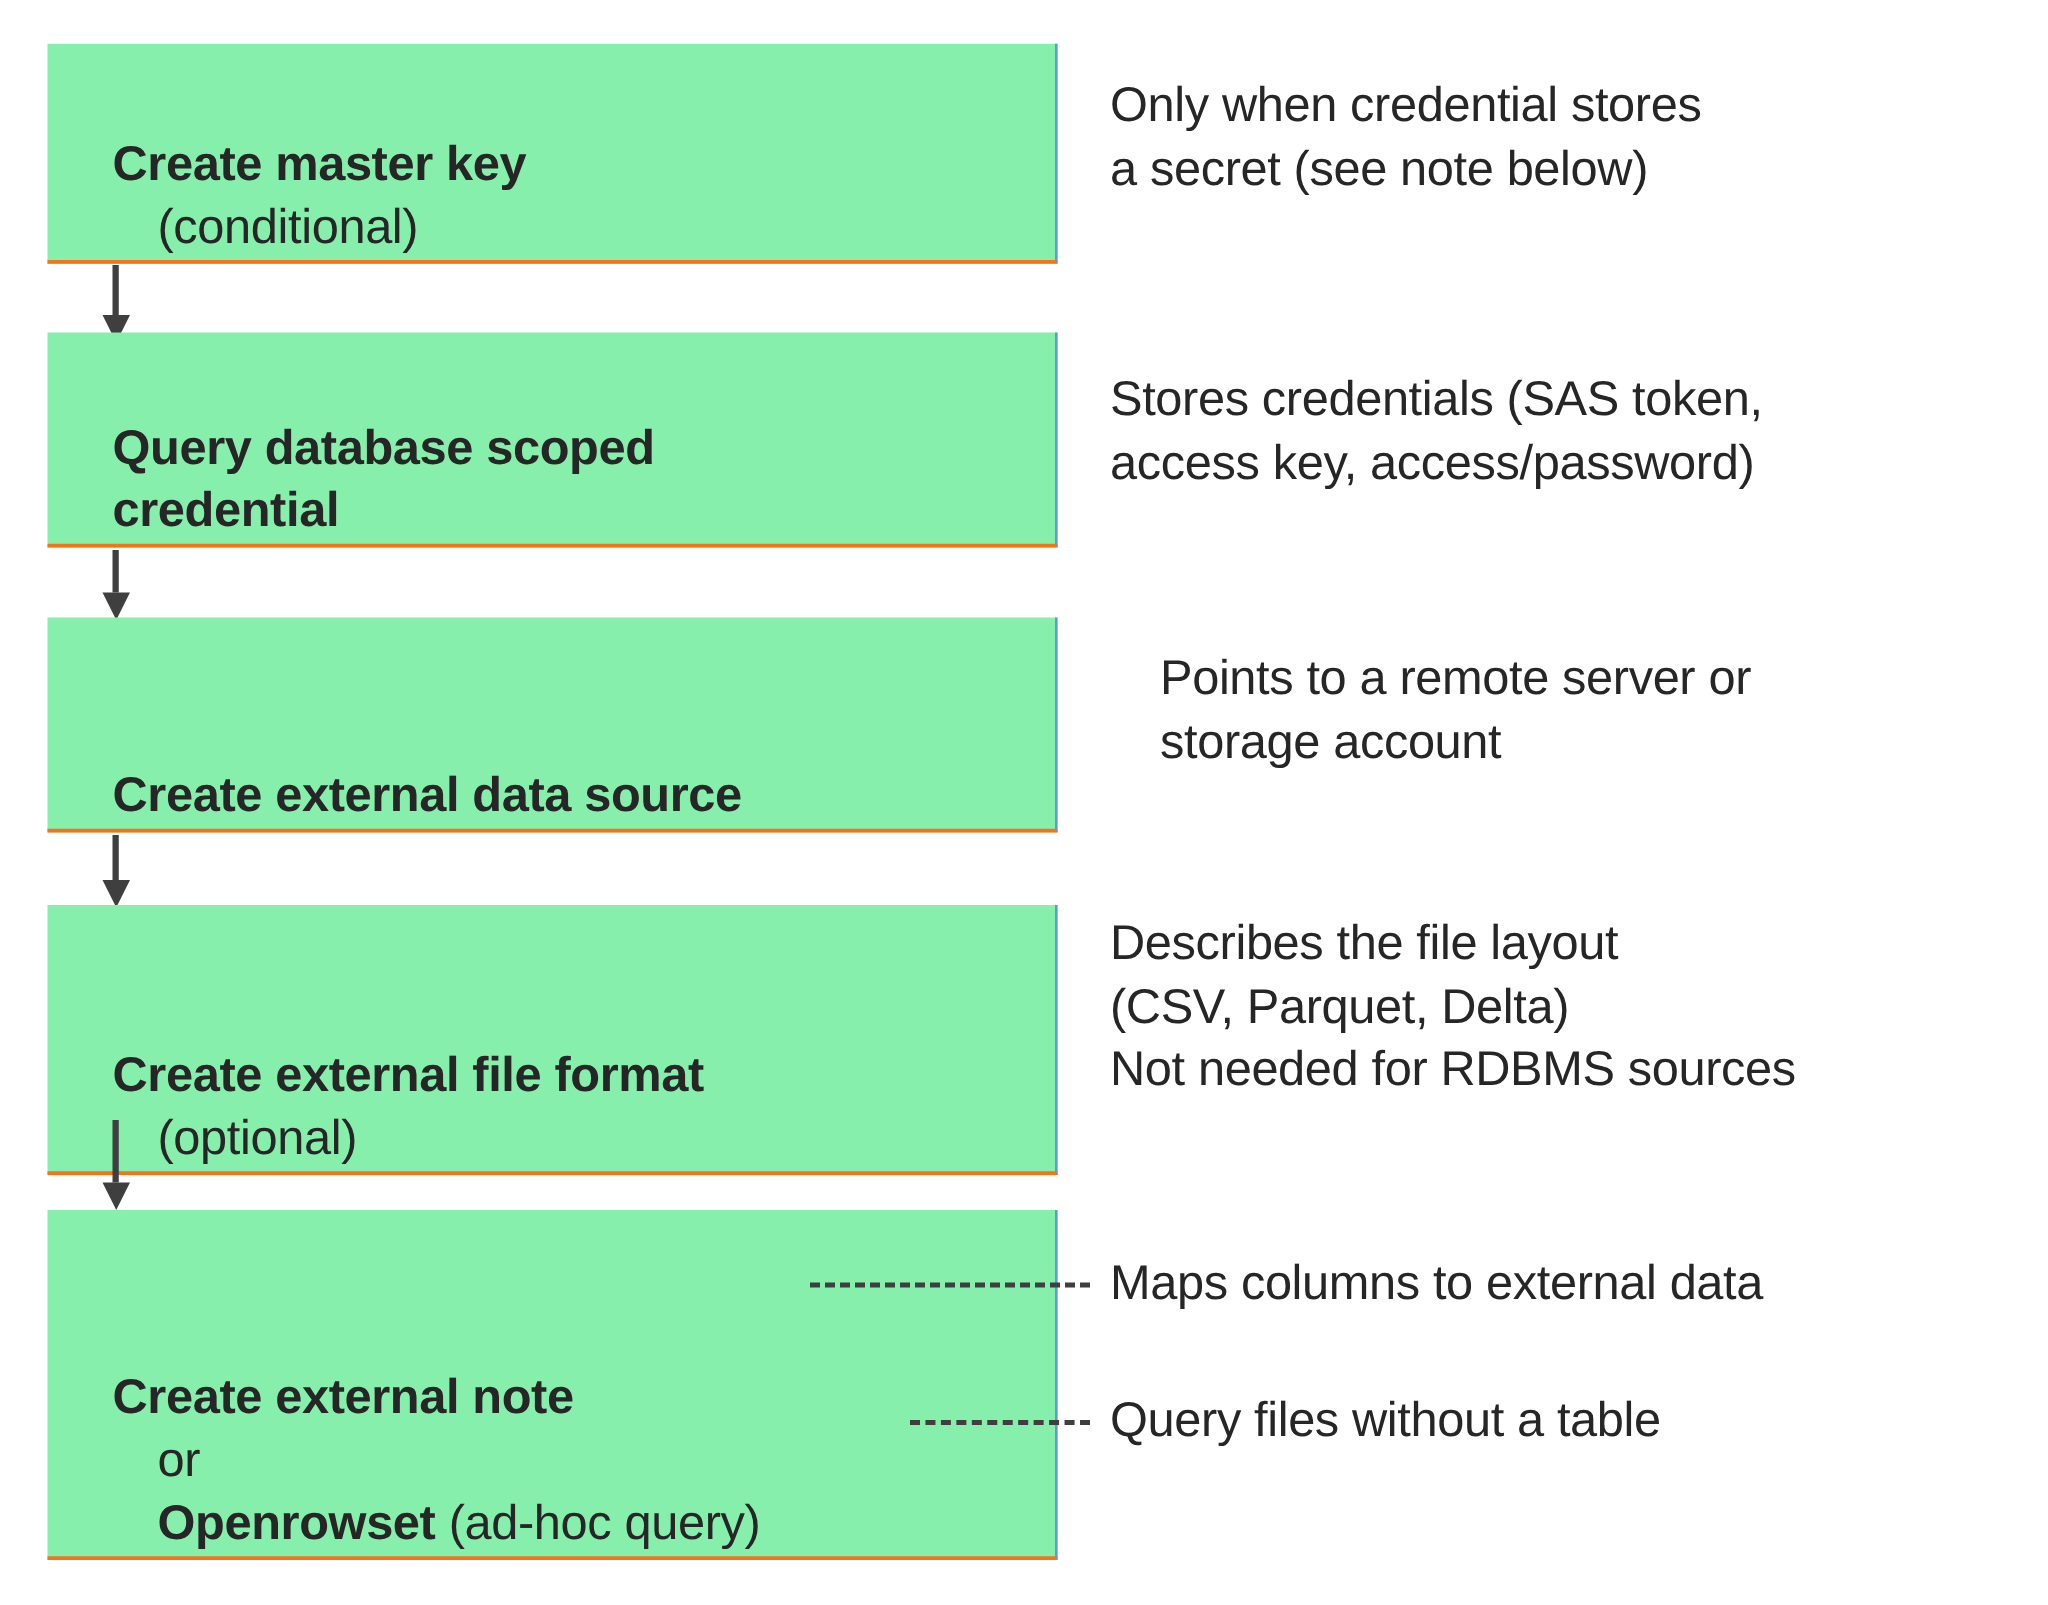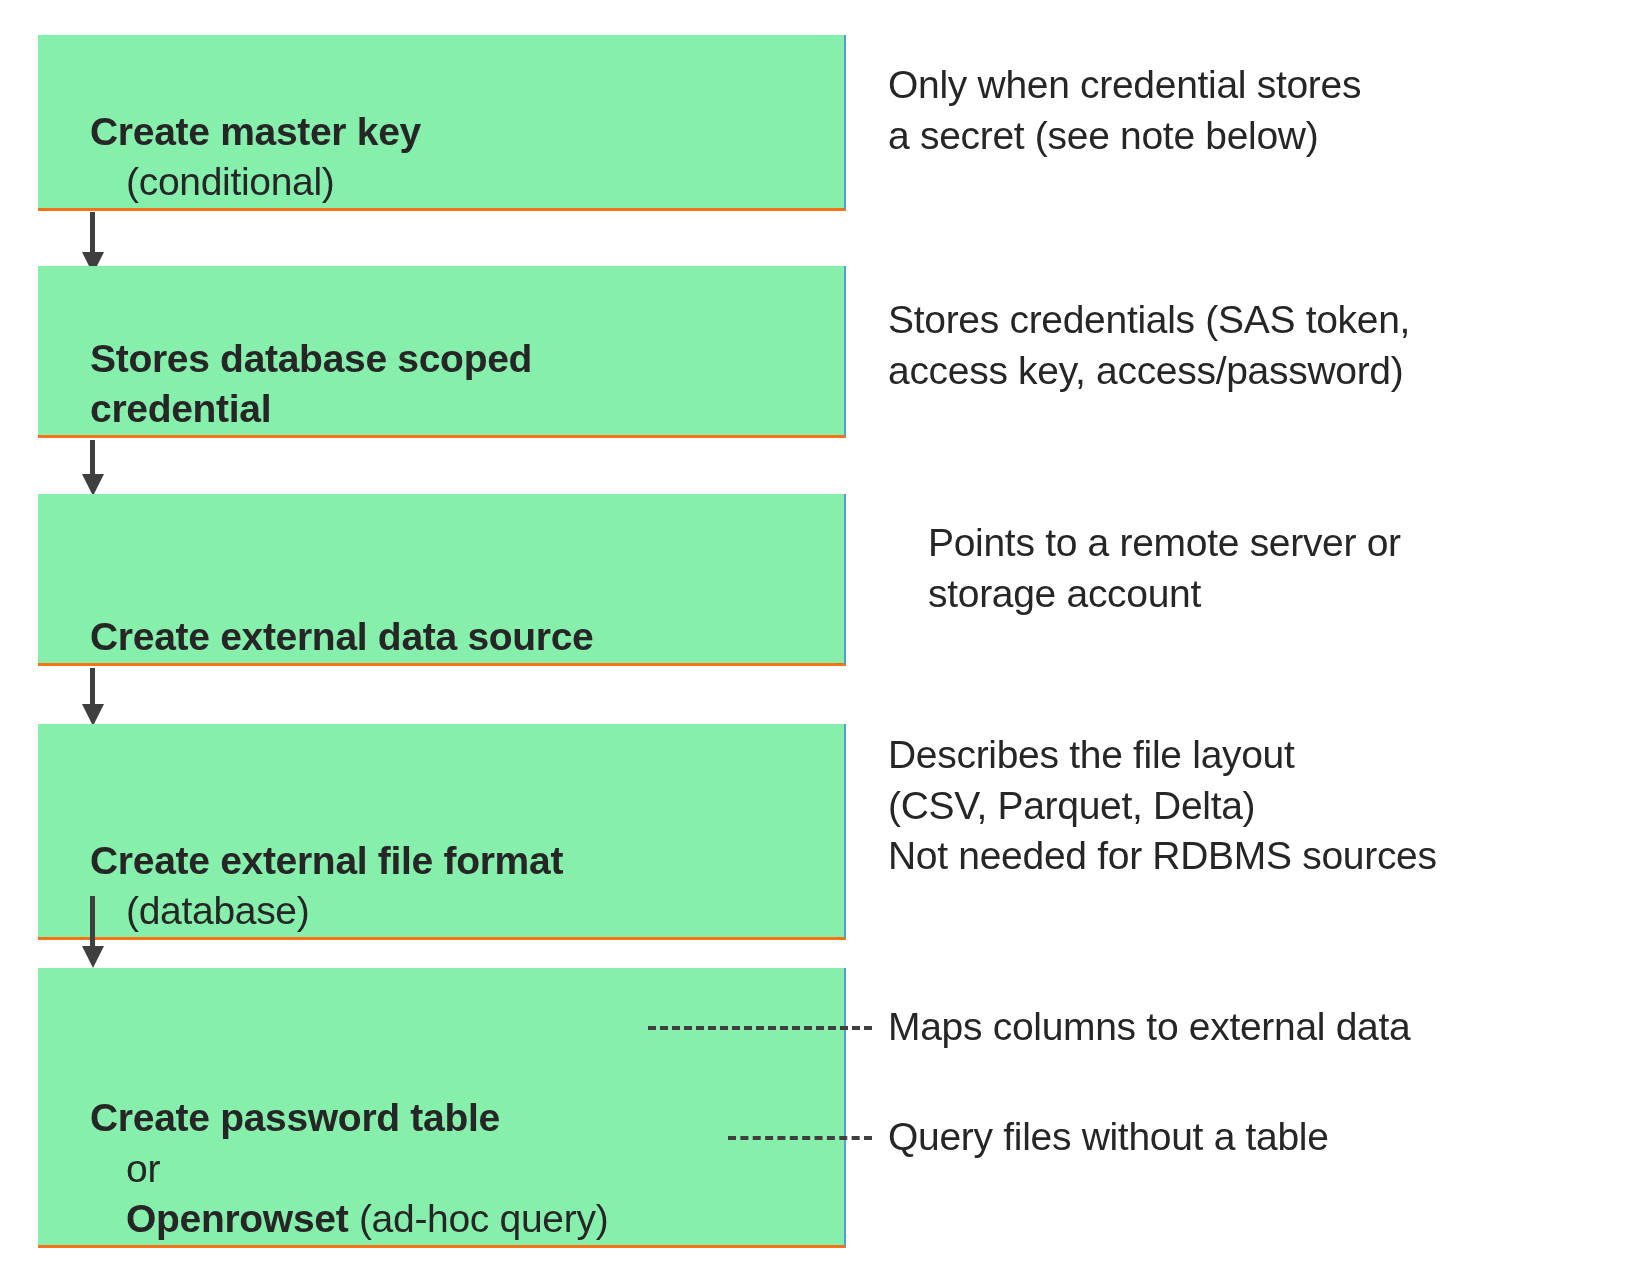--- a/index.html
+++ b/index.html
@@ -139,21 +139,21 @@
     <div>a secret (see note below)</div>
   </div>
 
   <div class="arrow" id="arrow-1">
     <div class="shaft"></div>
     <div class="head"></div>
   </div>
 
   <div class="step-box" id="box-2">
     <div class="lines">
-      <div class="step-line bold">Stores database scoped</div>
+      <div class="step-line bold">Query database scoped</div>
       <div class="step-line bold">credential</div>
     </div>
   </div>
   <div class="note" id="note-2">
     <div>Stores credentials (SAS token,</div>
     <div>access key, access/password)</div>
   </div>
 
   <div class="arrow" id="arrow-2">
     <div class="shaft"></div>
@@ -171,37 +171,37 @@
   </div>
 
   <div class="arrow" id="arrow-3">
     <div class="shaft"></div>
     <div class="head"></div>
   </div>
 
   <div class="step-box" id="box-4">
     <div class="lines">
       <div class="step-line bold">Create external file format</div>
-      <div class="step-line light">(database)</div>
+      <div class="step-line light">(optional)</div>
     </div>
   </div>
   <div class="note" id="note-4">
     <div>Describes the file layout</div>
     <div>(CSV, Parquet, Delta)</div>
     <div>Not needed for RDBMS sources</div>
   </div>
 
   <div class="arrow" id="arrow-4">
     <div class="shaft"></div>
     <div class="head"></div>
   </div>
 
   <div class="step-box" id="box-5">
     <div class="lines">
-      <div class="step-line bold">Create password table</div>
+      <div class="step-line bold">Create external note</div>
       <div class="step-line light">or</div>
       <div class="step-line light"><b>Openrowset</b><span> (ad-hoc query)</span></div>
     </div>
   </div>
 
   <div class="leader" id="leader-top"></div>
   <div class="leader" id="leader-bottom"></div>
 
   <div class="note" id="note-5a">Maps columns to external data</div>
   <div class="note" id="note-5b">Query files without a table</div>

